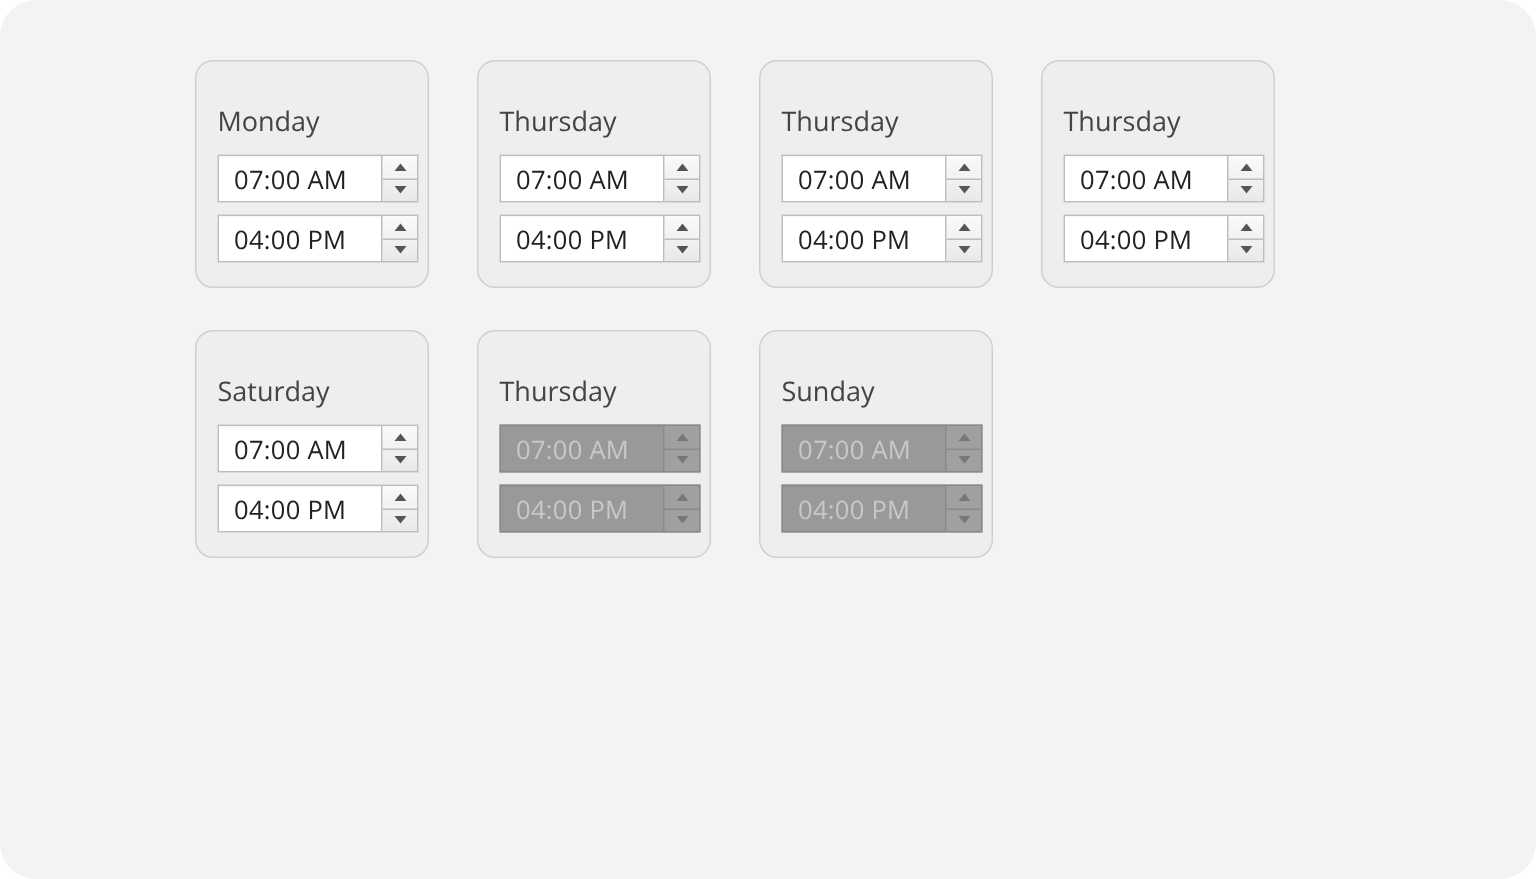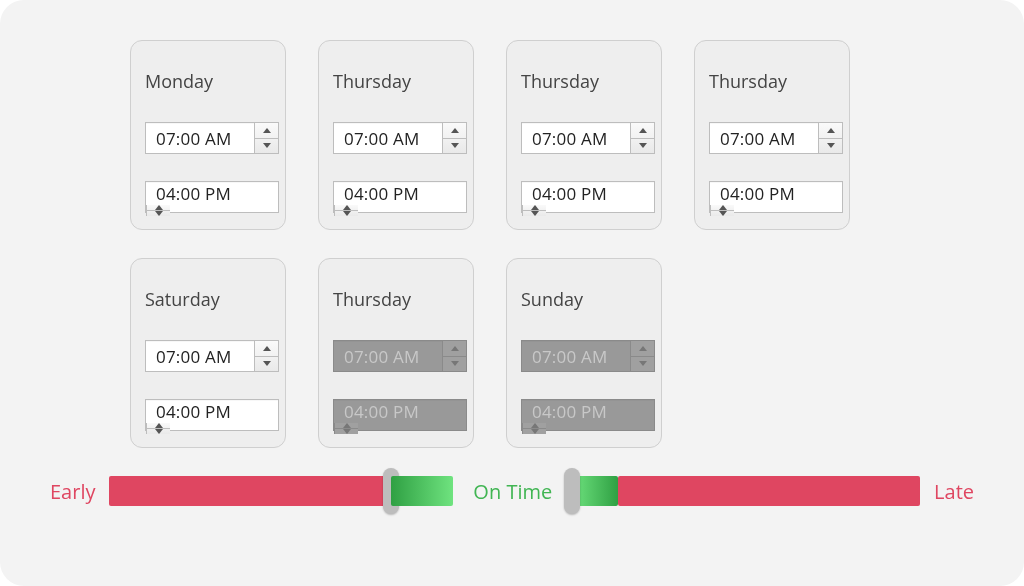--- a/index.html
+++ b/index.html
@@ -42,23 +42,22 @@
   }
   .time-field {
     width: 134px;
     height: 32px;
     background: #fff;
     border: 1px solid #bdbdbd;
     box-shadow: inset 0 1px 0 rgba(0,0,0,0.03);
     display: flex;
     align-items: stretch;
     margin-bottom: 8px;
-    margin-top: 19px;
-  }
-  .time-field:last-child { margin-bottom: 0; flex-direction: column; }
+  }
+  .time-field:last-child { margin-bottom: 0; }
   .time-value {
     flex: 1;
     display: flex;
     align-items: center;
     padding-left: 10px;
     font-size: 17px;
     letter-spacing: 0.2px;
     color: #222;
   }
   .spinner {
@@ -332,31 +331,14 @@
             </div>
           <div class="spin-btn">
               <span class="arrow-down"></span>
             </div>
         </div>
       </div>
     </div>
 
   </div>
 
-  <div class="slider-wrap">
-    <span class="slider-label lbl-early">Early</span>
-
-    <div class="track left">
-      <div class="slider-thumb thumb-left"></div>
-    </div>
-    <div class="track green-left"></div>
-
-    <span class="slider-label lbl-ontime">On Time</span>
-
-    <div class="track green-right">
-      <div class="slider-thumb thumb-right"></div>
-    </div>
-    <div class="track right"></div>
-
-    <span class="slider-label lbl-late">Late</span>
-  </div>
 
 </div>
 
 </body></html>

